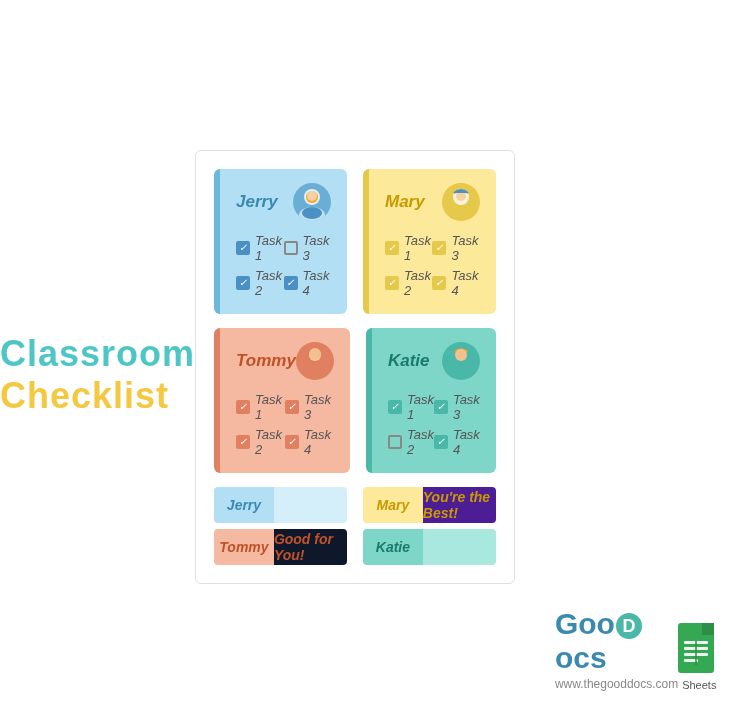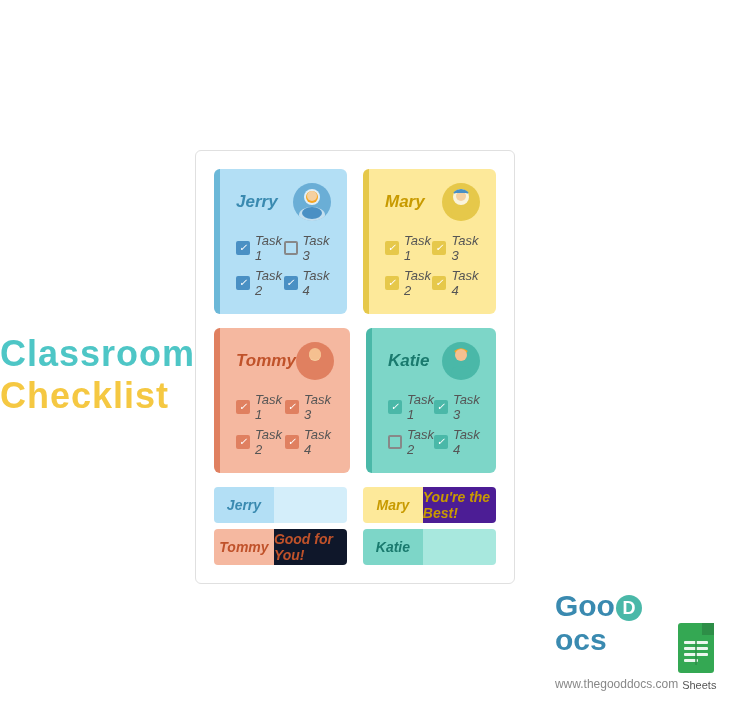--- a/index.html
+++ b/index.html
@@ -199,21 +199,21 @@
       text-align: center;
       line-height: 26px;
       font-size: 18px;
       vertical-align: middle;
       margin: 0 1px;
     }
     .brand-name .ocs { color: #3a8ab0; }
     .brand-url {
       font-size: 12px;
       color: #888;
-      margin-top: 20px;
+      margin-top: 2px;
     }
     .sheets-icon {
       display: flex;
       flex-direction: column;
       align-items: center;
       gap: 4px;
     }
     .sheets-icon-img {
       width: 42px;
       height: 52px;

